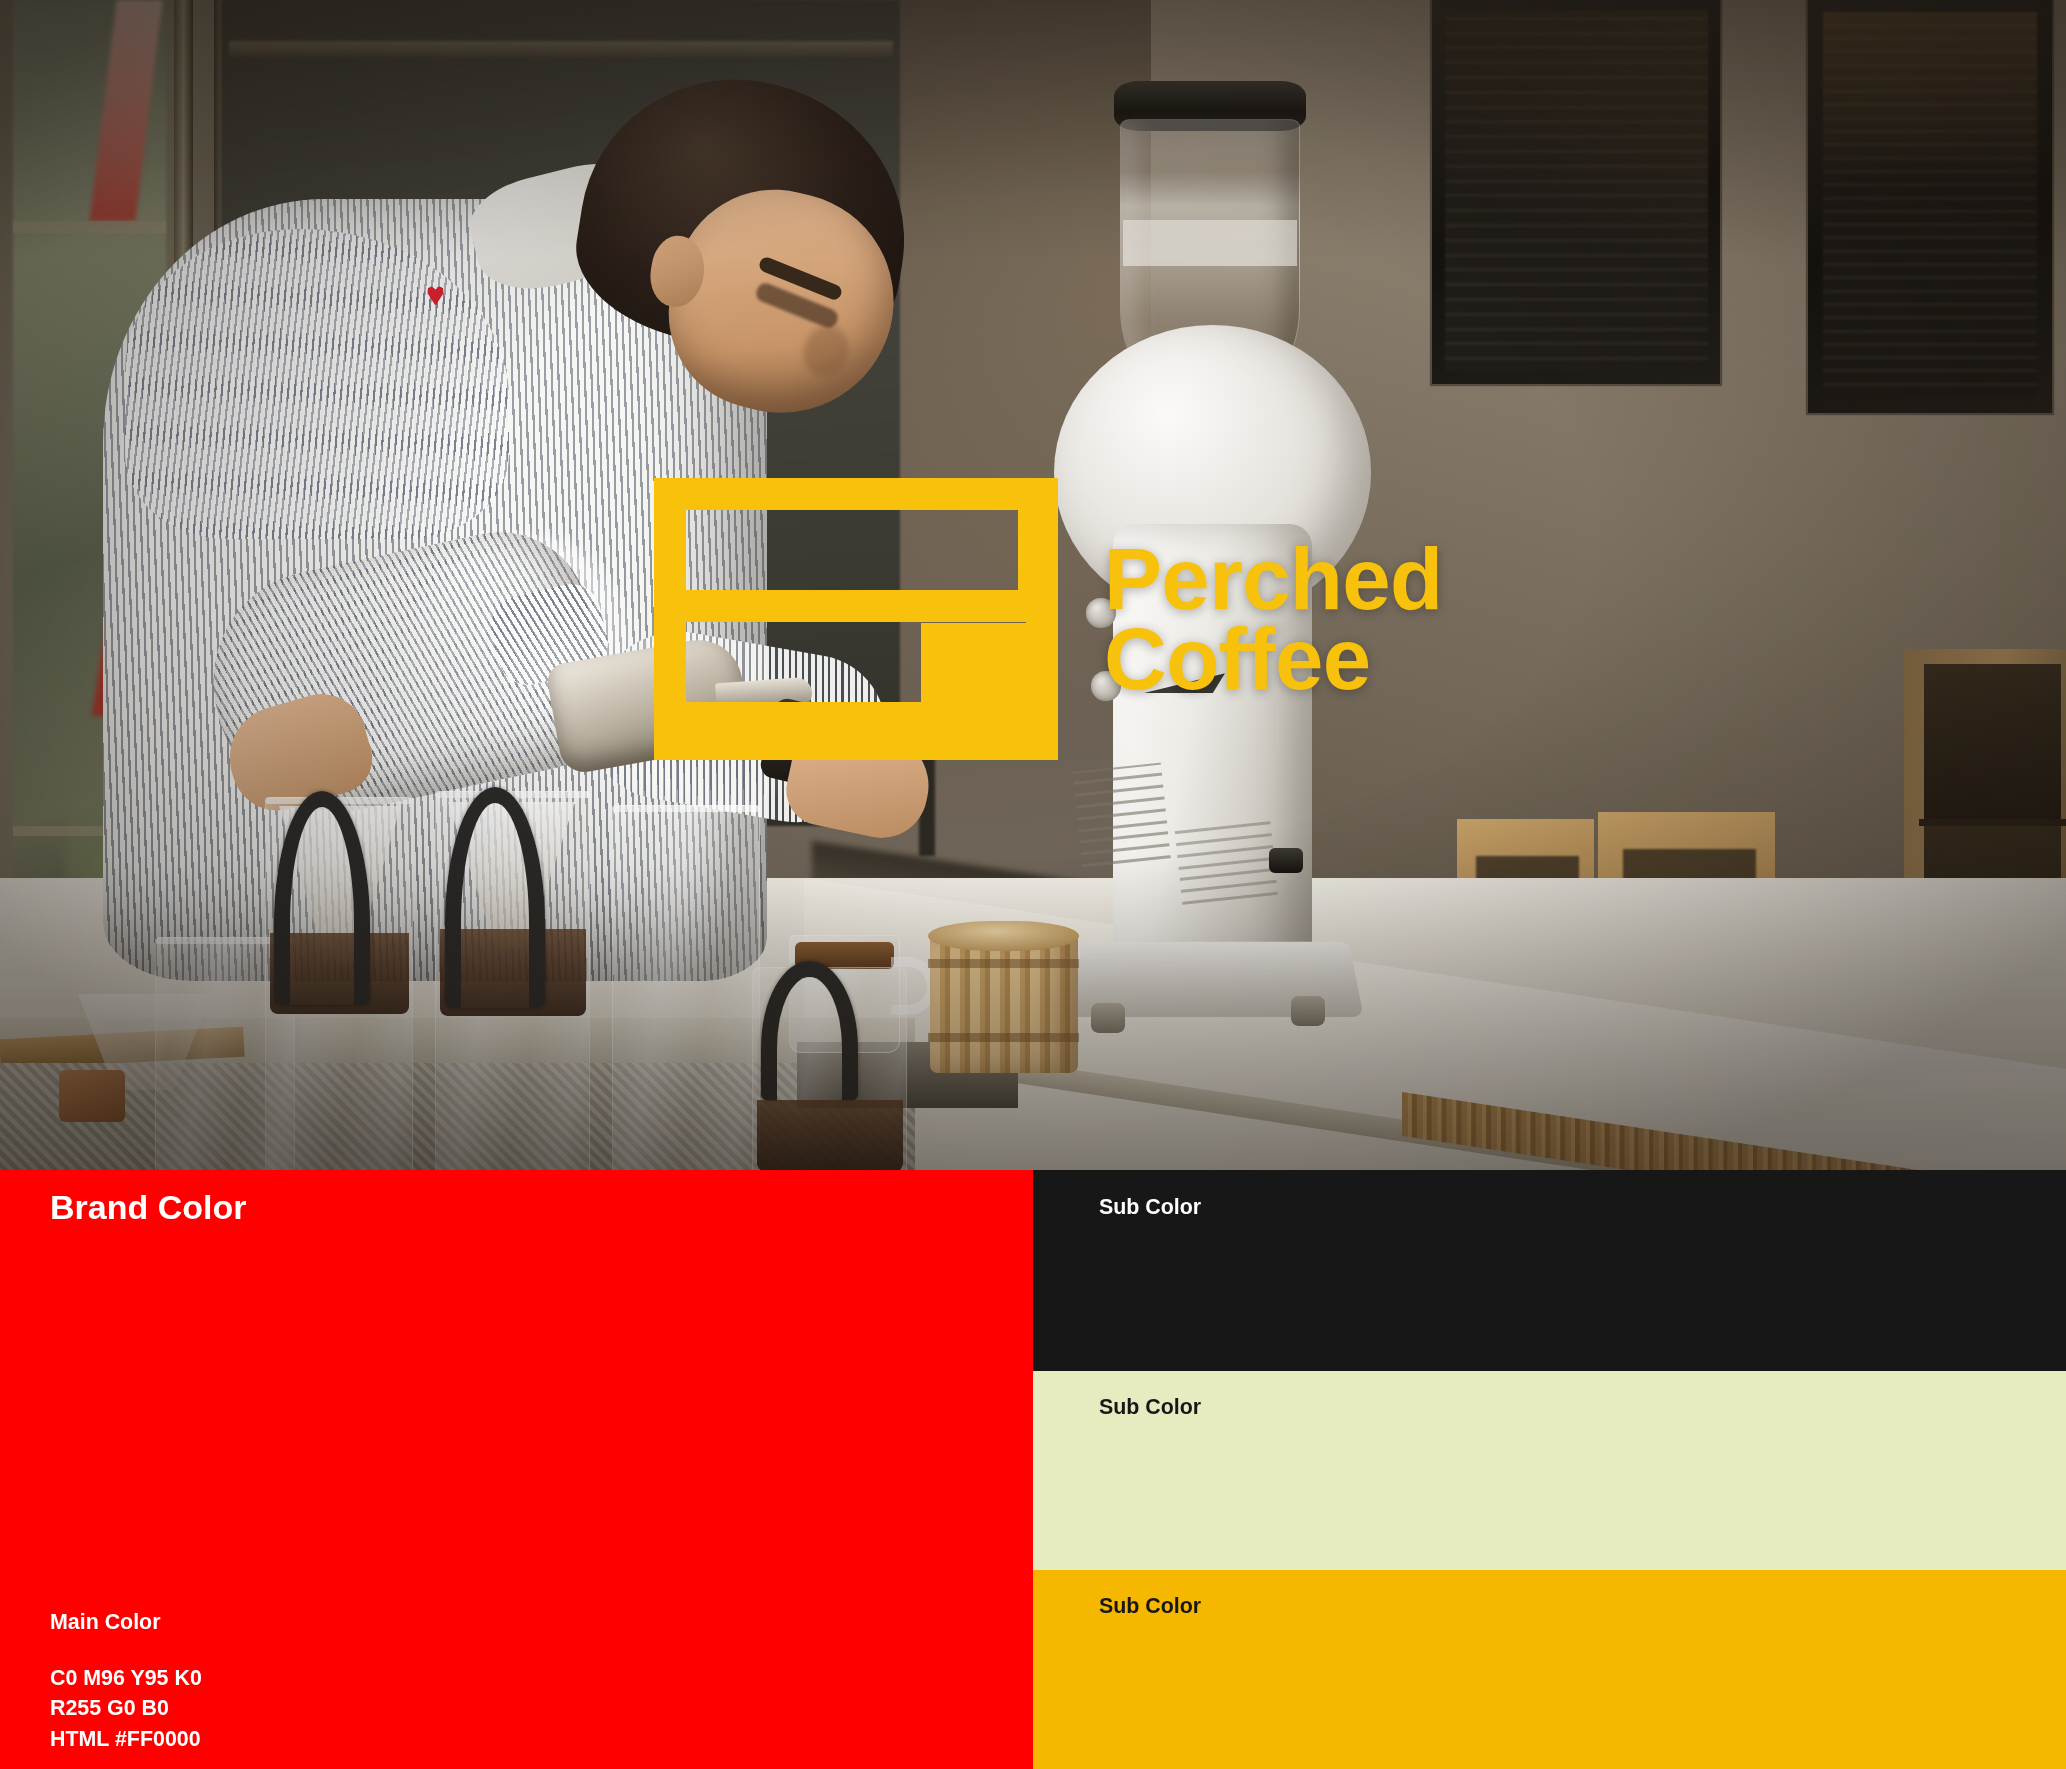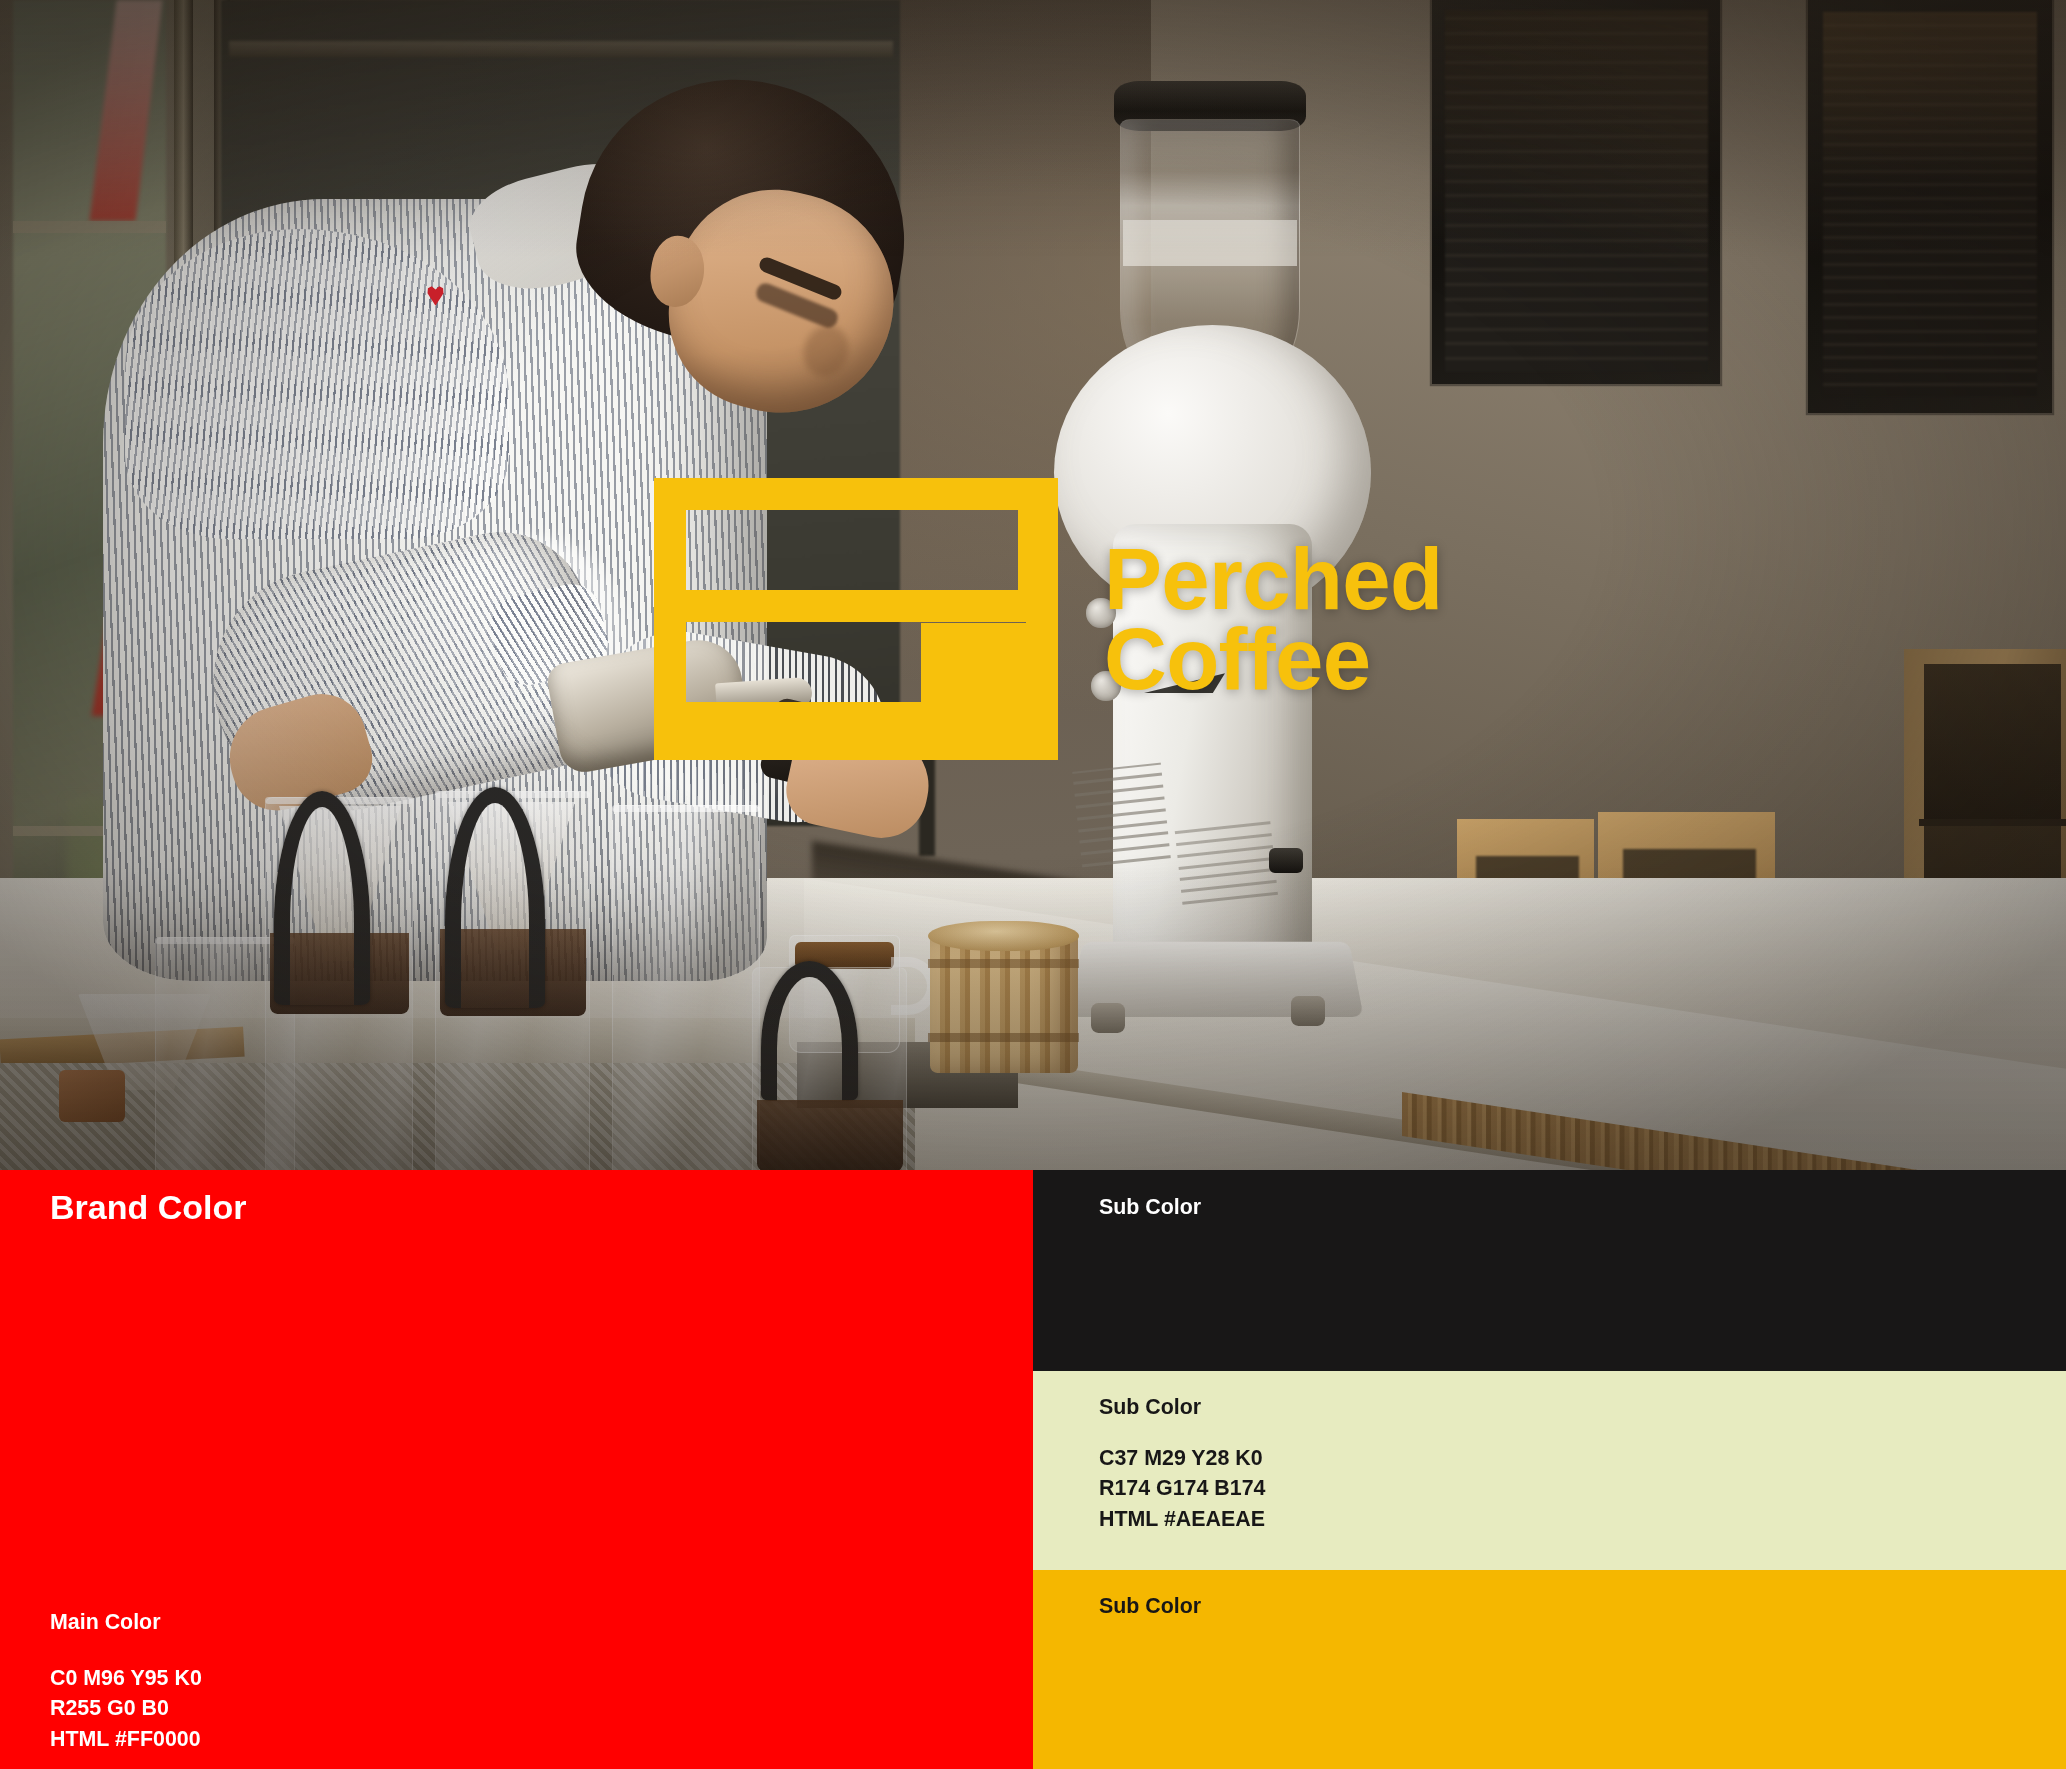--- a/index.html
+++ b/index.html
@@ -750,21 +750,20 @@
       <div class="sw-sub-title">Main Color</div>
       <div class="sw-specs"><span>C0 M96 Y95 K0</span><br><span>R255 G0 B0</span><br><span>HTML #FF0000</span></div>
     </div>
 
     <div class="swatch sw-dark">
       <div class="sw-title">Sub Color</div>
     </div>
 
     <div class="swatch sw-cream">
       <div class="sw-title">Sub Color</div>
-      <div class="sw-specs"><span>C37 M29 Y28 K0</span><br><span>R174 G174 B174</span><br><span>HTML #AEAEAE</span></div>
     </div>
 
     <div class="swatch sw-yellow">
       <div class="sw-title">Sub Color</div>
     </div>
 
   </div>
 </div>
 
 

